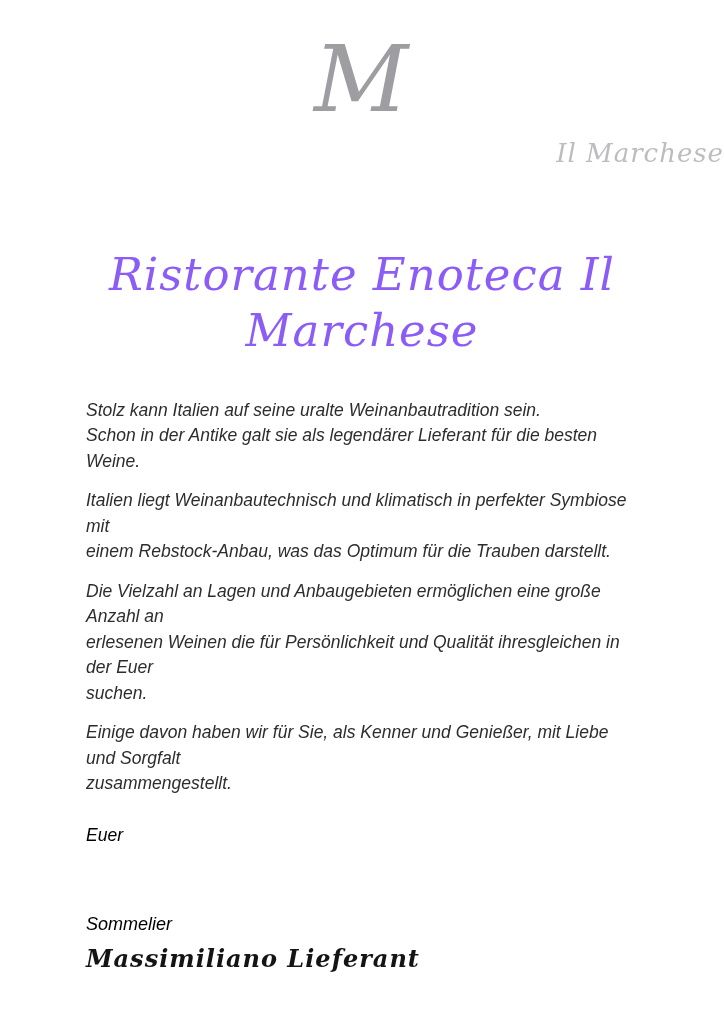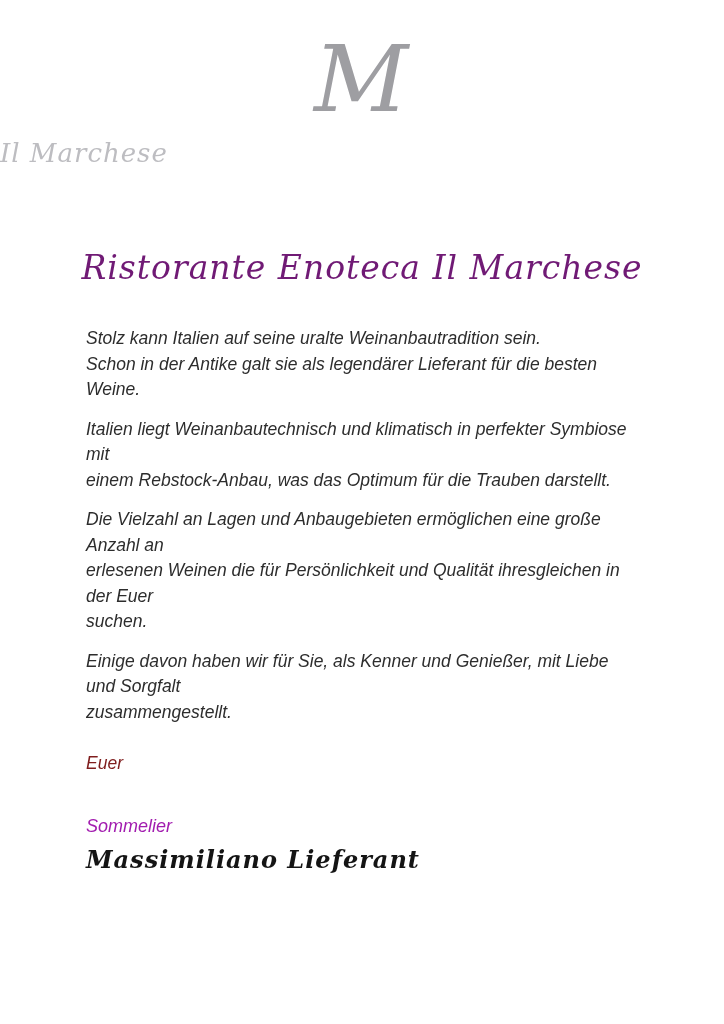--- a/index.html
+++ b/index.html
@@ -22,37 +22,37 @@
     font-family: "DejaVu Serif", serif;
     font-style: italic;
     font-size: 92px;
     line-height: 1.0;
     color: #9e9ea2;
     letter-spacing: 2px;
     user-select: none;
   }
   .logo-subtitle {
     margin-top: 12px;
-    text-align: left;
+    text-align: right;
     font-family: "DejaVu Serif", serif;
     font-style: italic;
     font-size: 26px;
     line-height: 1.2;
     color: #bdbdc1;
     letter-spacing: 1px;
   }
   
   .doc-title {
     margin-top: 78px;
     text-align: center;
     font-family: "DejaVu Serif", serif;
     font-style: italic;
-    font-size: 33px;
+    font-size: 45px;
     line-height: 1.25;
-    color: #701a75;
+    color: #8b5cf6;
     letter-spacing: 1px;
     font-weight: 400;
   }
   
   .body-copy {
     margin: 38px 84px 12px 86px;
     font-family: "Liberation Sans", sans-serif;
     font-style: italic;
     font-size: 17.5px;
     line-height: 25.5px;
@@ -61,29 +61,29 @@
   .body-copy p {
     white-space: pre-line;
     margin-bottom: 14px;
   }
   .closing {
     margin-top: 26px;
     font-family: "Liberation Sans", sans-serif;
     font-style: italic;
     font-size: 17.5px;
     line-height: 25.5px;
-    color: #7f1d1d;
+    color: #000000;
   }
   .role {
-    margin-top: 37px;
+    margin-top: 64px;
     font-family: "Liberation Sans", sans-serif;
     font-style: italic;
     font-size: 18px;
     line-height: 25.5px;
-    color: #a21caf;
+    color: #000000;
   }
   .signature {
     margin-top: 6px;
     font-family: "DejaVu Serif", serif;
     font-style: italic;
     font-weight: 700;
     font-size: 24px;
     line-height: 1.25;
     color: #141414;
     letter-spacing: 1px;

